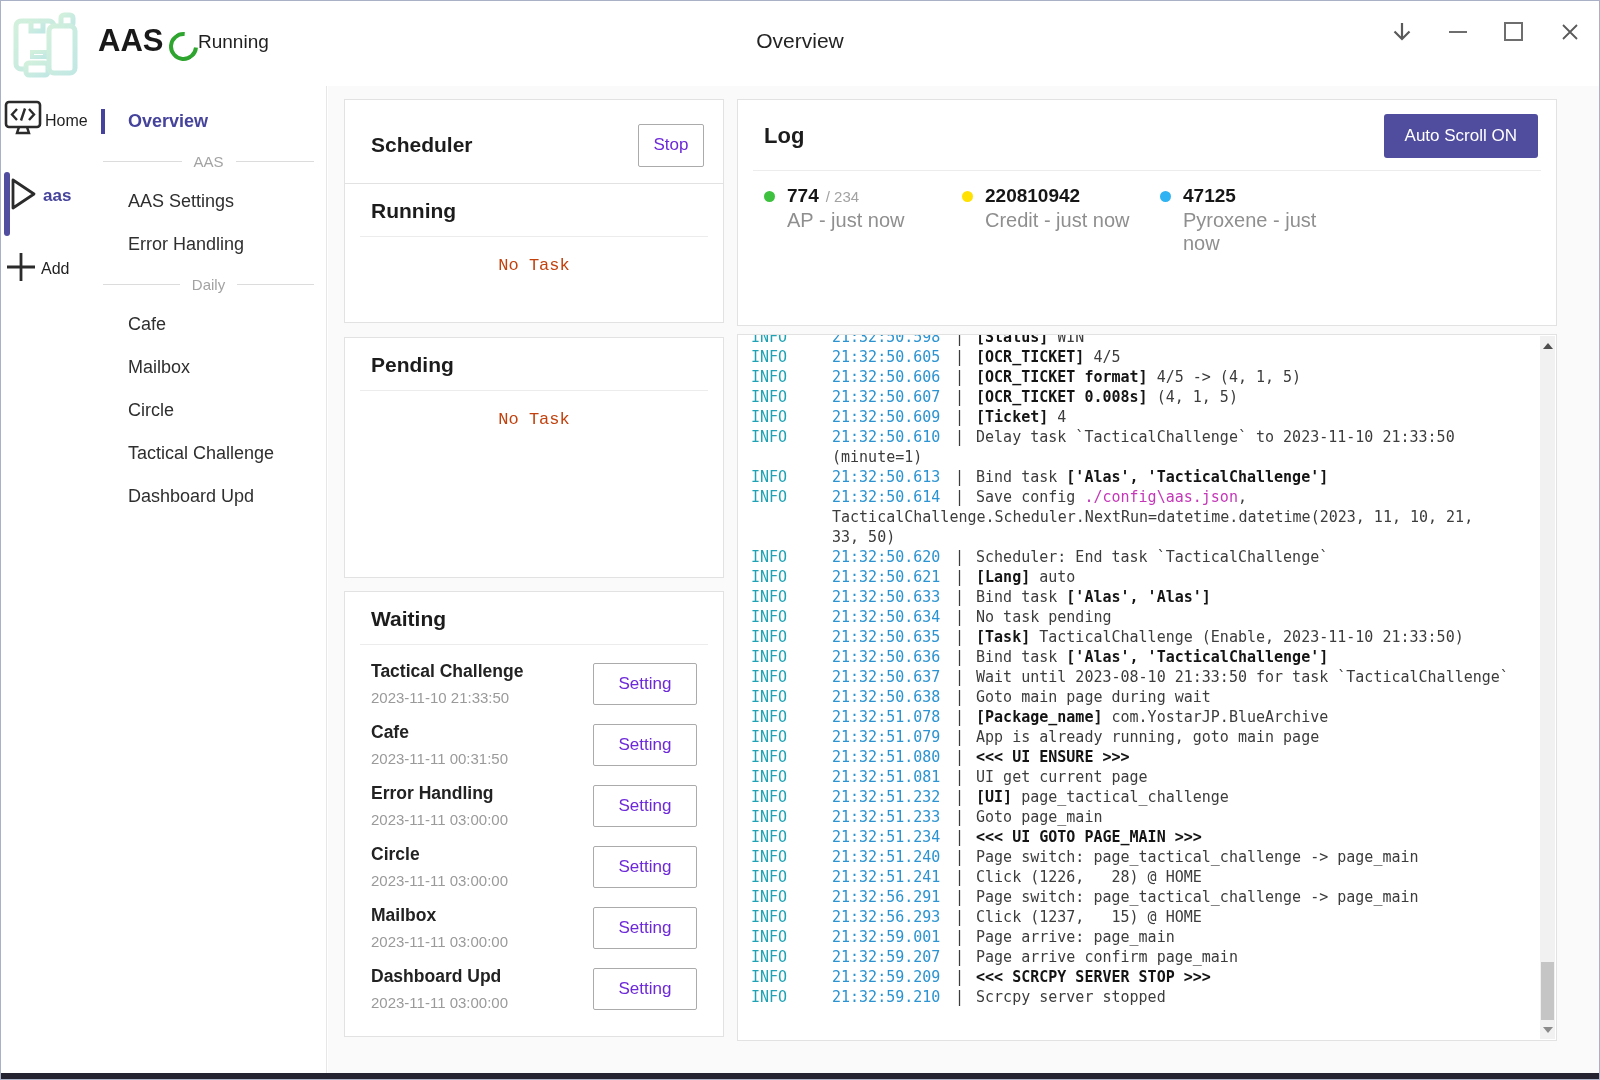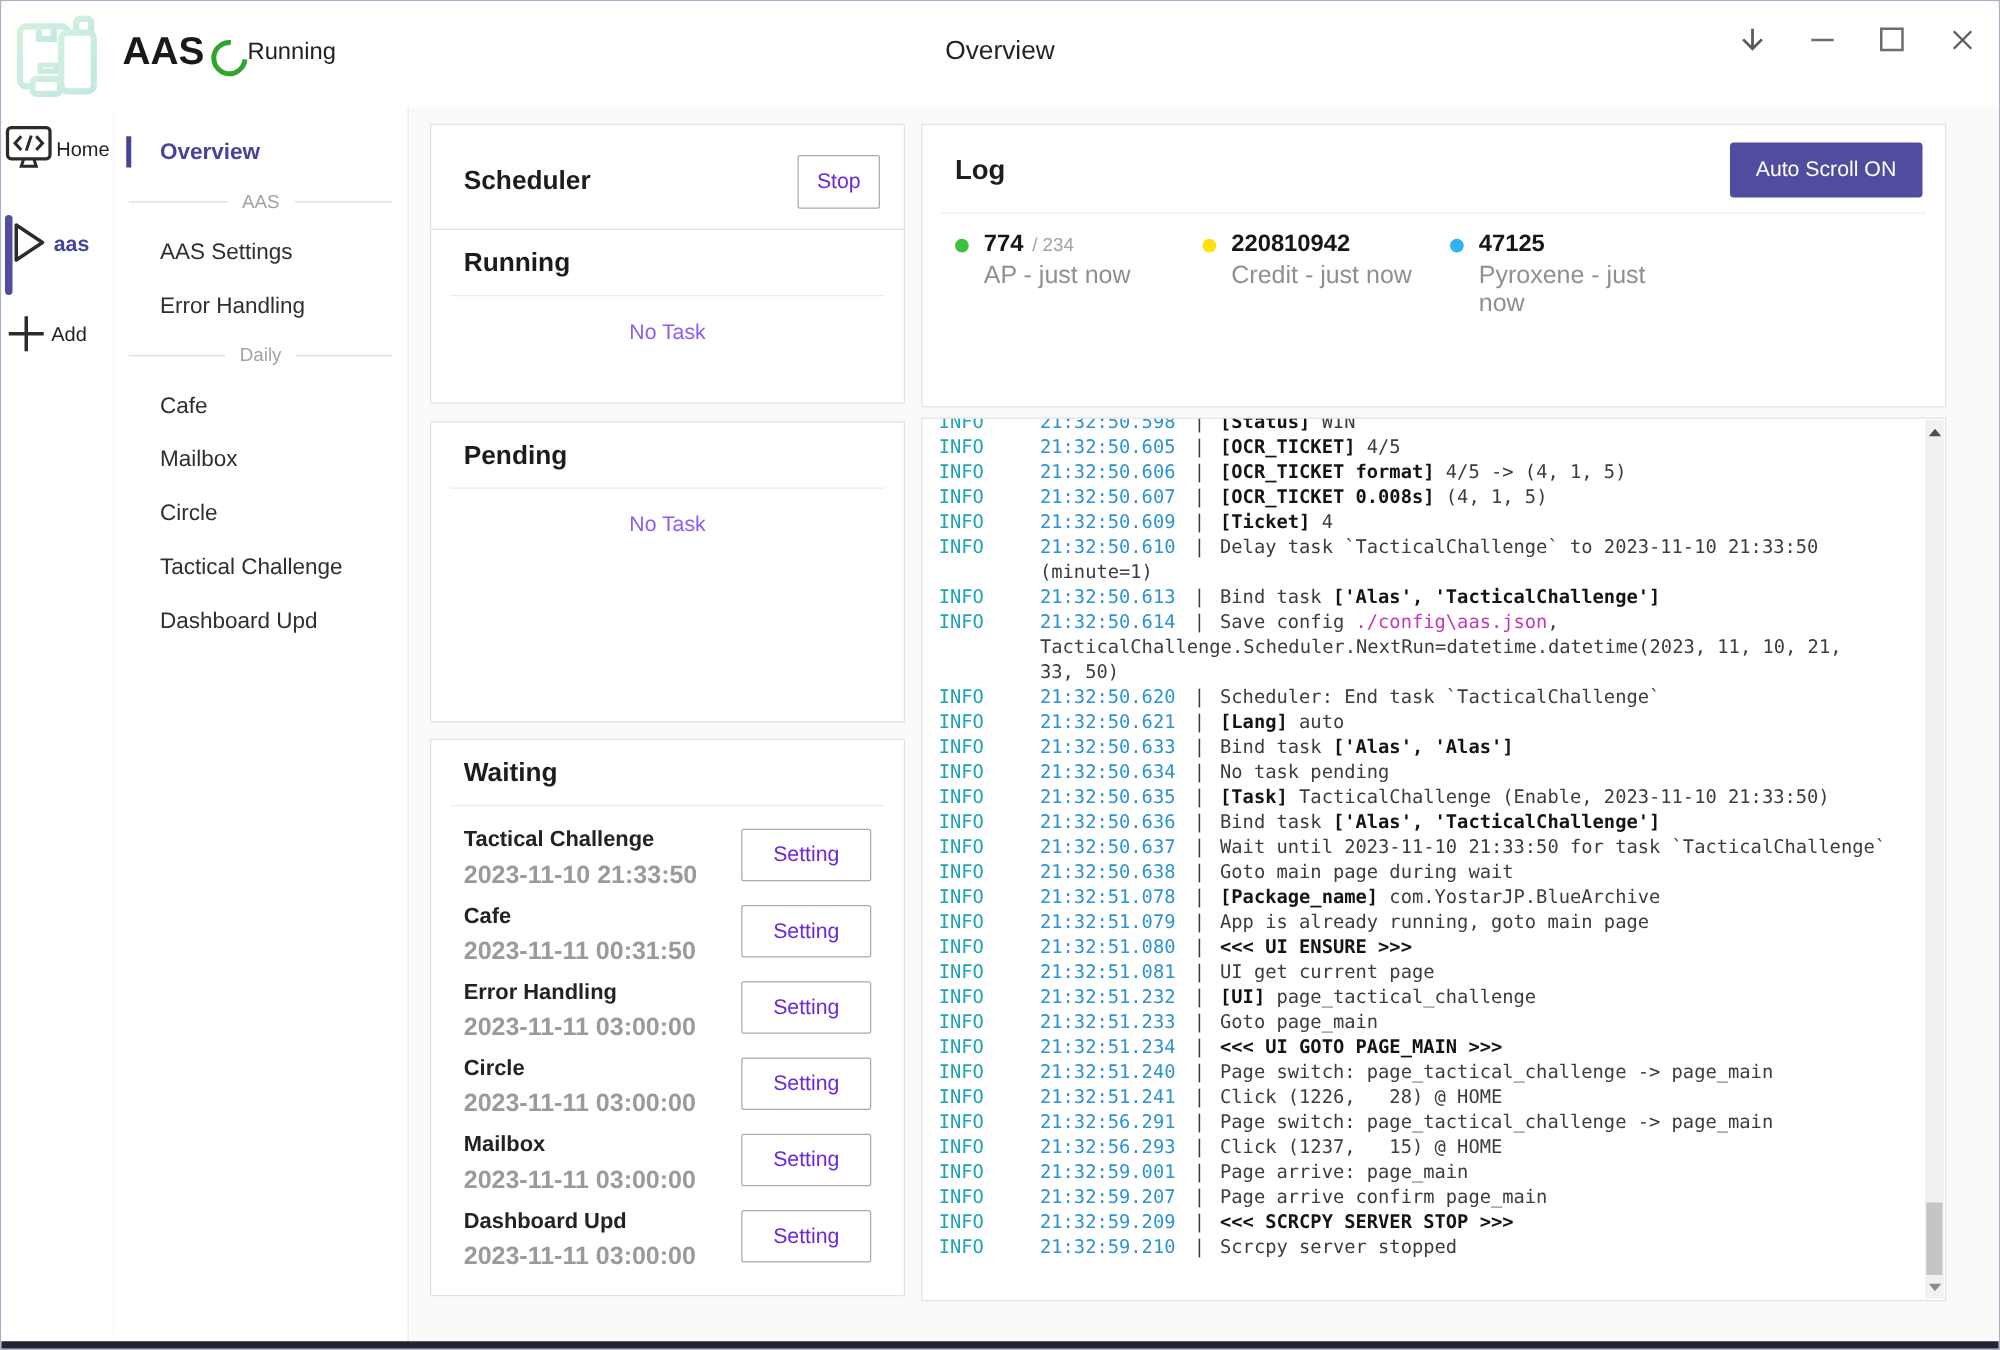--- a/index.html
+++ b/index.html
@@ -45,26 +45,26 @@
   #card-logstats{left:409px;top:13px;width:820px;height:227px;}
   #card-logview{left:409px;top:248px;width:820px;height:707px;overflow:hidden;}
   .card-title{font-size:21px;font-weight:bold;color:#1c1c1c;}
   .sch-row{display:flex;align-items:center;height:100%;padding:0 19px 0 26px;}
   .sch-row .card-title{flex:1;}
   .btn-outline{background:#fff;border:1px solid #ababab;border-radius:2px;font-size:17px;color:#6d28d9;
                display:flex;align-items:center;justify-content:center;cursor:pointer;font-family:inherit;}
   .btn-stop{width:66px;height:43px;}
   .panel-head{padding:15px 16px 13px 26px;}
   .card-divider{height:1px;background:#ececec;margin:0 15px;}
-  .no-task{color:#8b5cf6;font-size:17px;text-align:center;margin-top:19px;}
+  .no-task{color:#c2410c;font-size:17px;text-align:center;margin-top:19px;font-family:Liberation Mono, monospace;}
   
   .wait-list{margin:9px 26px 0 26px;}
   .wait-row{position:relative;height:61px;}
   .wait-name{font-size:17.5px;font-weight:bold;color:#222;padding-top:7px;}
-  .wait-date{font-size:20px;color:#9a9a9a;font-weight:bold;margin-top:7px;}
+  .wait-date{font-size:15px;color:#9a9a9a;font-weight:normal;margin-top:7px;}
   .wait-btn{position:absolute;right:0;top:9px;width:104px;height:42px;}
   
   .log-head{display:flex;align-items:center;padding:14px 18px 12px 26px;}
   .log-head .card-title{font-size:22px;flex:1;}
   .btn-accent{background:#504d9e;color:#fff;font-size:17px;border:none;border-radius:3px;
               padding:2px 21px;height:44px;cursor:pointer;font-family:inherit;}
   .stats{display:flex;padding:14px 0 0 26px;}
   .stat{width:198px;}
   .stat-top{display:flex;align-items:center;}
   .dot{width:11px;height:11px;border-radius:50%;margin-right:12px;flex:none;}
@@ -285,21 +285,21 @@
           <div class="log-row"><span class="lvl">INFO</span><span class="time">21:32:50.613</span><span class="pipe">|</span><span class="msg"><span>Bind task </span><span class="b">['Alas', 'TacticalChallenge']</span></span></div>
           <div class="log-row"><span class="lvl">INFO</span><span class="time">21:32:50.614</span><span class="pipe">|</span><span class="msg"><span>Save config </span><span class="p">./config\aas.json</span><span>,</span></span></div>
           <div class="log-row cont"><span>TacticalChallenge.Scheduler.NextRun=datetime.datetime(2023, 11, 10, 21,</span></div>
           <div class="log-row cont"><span>33, 50)</span></div>
           <div class="log-row"><span class="lvl">INFO</span><span class="time">21:32:50.620</span><span class="pipe">|</span><span class="msg"><span>Scheduler: End task `TacticalChallenge`</span></span></div>
           <div class="log-row"><span class="lvl">INFO</span><span class="time">21:32:50.621</span><span class="pipe">|</span><span class="msg"><span class="b">[Lang]</span><span> auto</span></span></div>
           <div class="log-row"><span class="lvl">INFO</span><span class="time">21:32:50.633</span><span class="pipe">|</span><span class="msg"><span>Bind task </span><span class="b">['Alas', 'Alas']</span></span></div>
           <div class="log-row"><span class="lvl">INFO</span><span class="time">21:32:50.634</span><span class="pipe">|</span><span class="msg"><span>No task pending</span></span></div>
           <div class="log-row"><span class="lvl">INFO</span><span class="time">21:32:50.635</span><span class="pipe">|</span><span class="msg"><span class="b">[Task]</span><span> TacticalChallenge (Enable, 2023-11-10 21:33:50)</span></span></div>
           <div class="log-row"><span class="lvl">INFO</span><span class="time">21:32:50.636</span><span class="pipe">|</span><span class="msg"><span>Bind task </span><span class="b">['Alas', 'TacticalChallenge']</span></span></div>
-          <div class="log-row"><span class="lvl">INFO</span><span class="time">21:32:50.637</span><span class="pipe">|</span><span class="msg"><span>Wait until 2023-11-10 21:33:50 for task `TacticalChallenge`</span></span></div>
+          <div class="log-row"><span class="lvl">INFO</span><span class="time">21:32:50.637</span><span class="pipe">|</span><span class="msg"><span>Wait until 2023-08-10 21:33:50 for task `TacticalChallenge`</span></span></div>
           <div class="log-row"><span class="lvl">INFO</span><span class="time">21:32:50.638</span><span class="pipe">|</span><span class="msg"><span>Goto main page during wait</span></span></div>
           <div class="log-row"><span class="lvl">INFO</span><span class="time">21:32:51.078</span><span class="pipe">|</span><span class="msg"><span class="b">[Package_name]</span><span> com.YostarJP.BlueArchive</span></span></div>
           <div class="log-row"><span class="lvl">INFO</span><span class="time">21:32:51.079</span><span class="pipe">|</span><span class="msg"><span>App is already running, goto main page</span></span></div>
           <div class="log-row"><span class="lvl">INFO</span><span class="time">21:32:51.080</span><span class="pipe">|</span><span class="msg"><span class="b">&lt;&lt;&lt; UI ENSURE &gt;&gt;&gt;</span></span></div>
           <div class="log-row"><span class="lvl">INFO</span><span class="time">21:32:51.081</span><span class="pipe">|</span><span class="msg"><span>UI get current page</span></span></div>
           <div class="log-row"><span class="lvl">INFO</span><span class="time">21:32:51.232</span><span class="pipe">|</span><span class="msg"><span class="b">[UI]</span><span> page_tactical_challenge</span></span></div>
           <div class="log-row"><span class="lvl">INFO</span><span class="time">21:32:51.233</span><span class="pipe">|</span><span class="msg"><span>Goto page_main</span></span></div>
           <div class="log-row"><span class="lvl">INFO</span><span class="time">21:32:51.234</span><span class="pipe">|</span><span class="msg"><span class="b">&lt;&lt;&lt; UI GOTO PAGE_MAIN &gt;&gt;&gt;</span></span></div>
           <div class="log-row"><span class="lvl">INFO</span><span class="time">21:32:51.240</span><span class="pipe">|</span><span class="msg"><span>Page switch: page_tactical_challenge -&gt; page_main</span></span></div>
           <div class="log-row"><span class="lvl">INFO</span><span class="time">21:32:51.241</span><span class="pipe">|</span><span class="msg"><span>Click (1226,   28) @ HOME</span></span></div>

